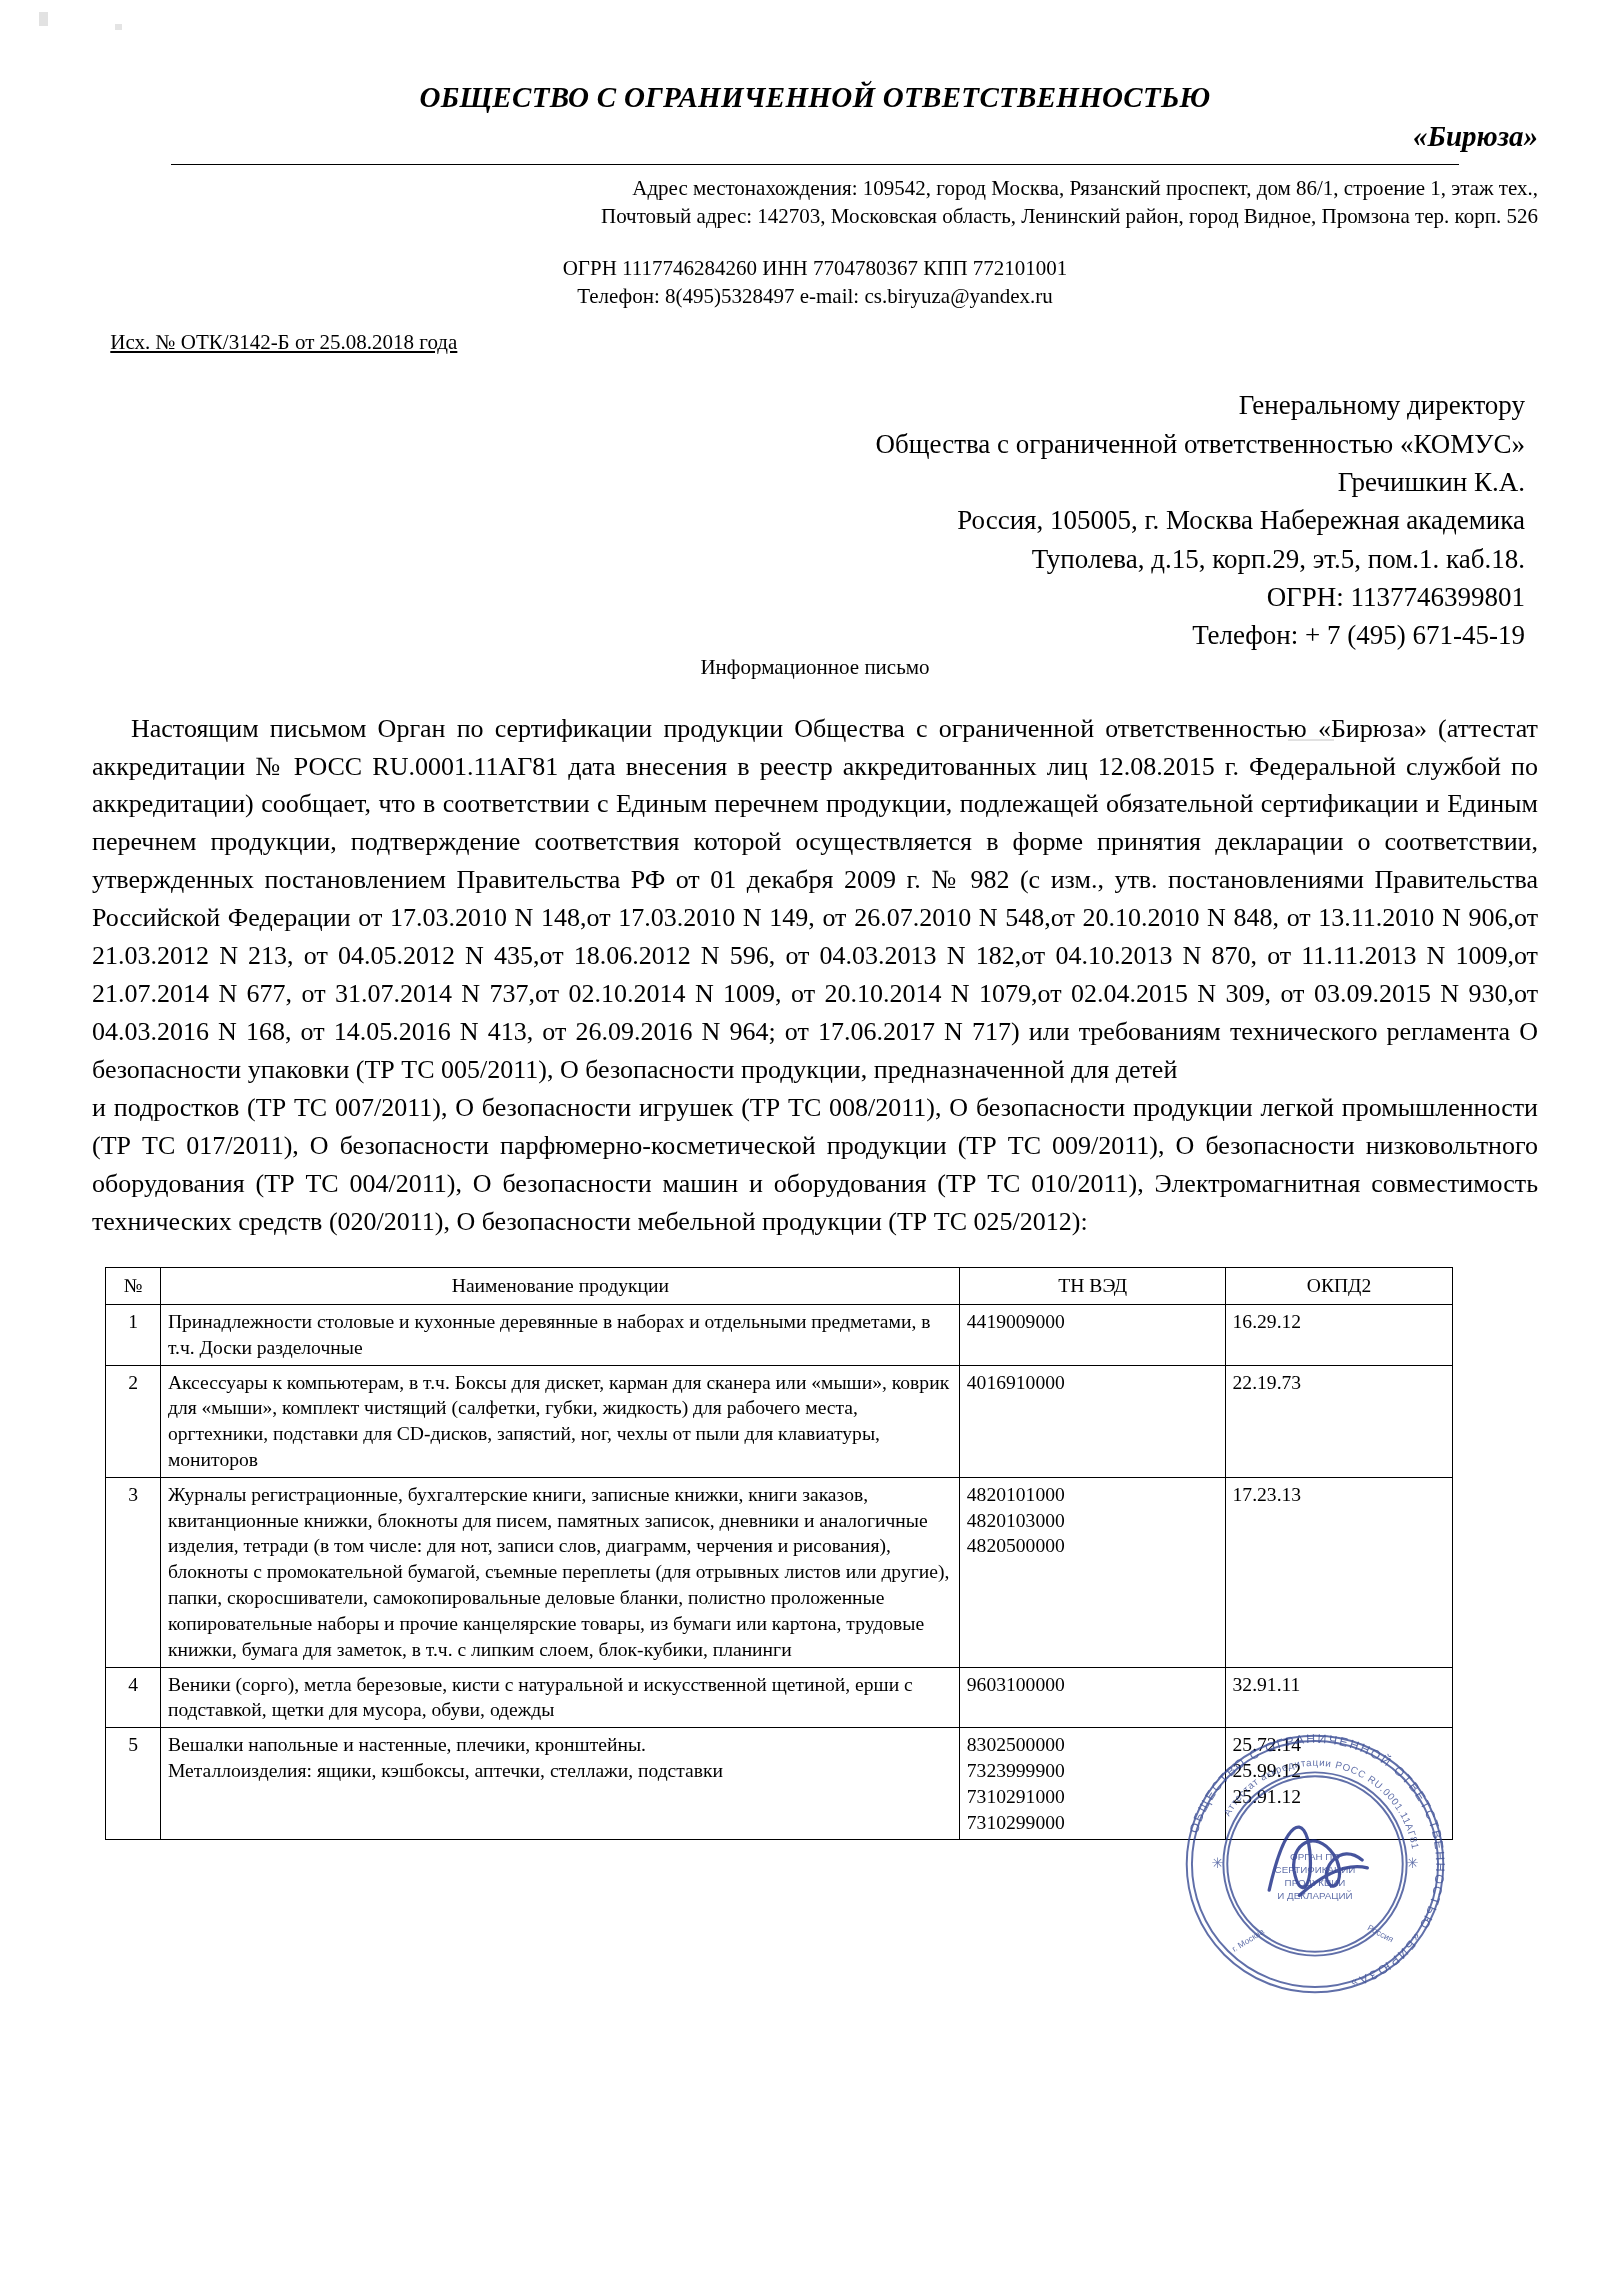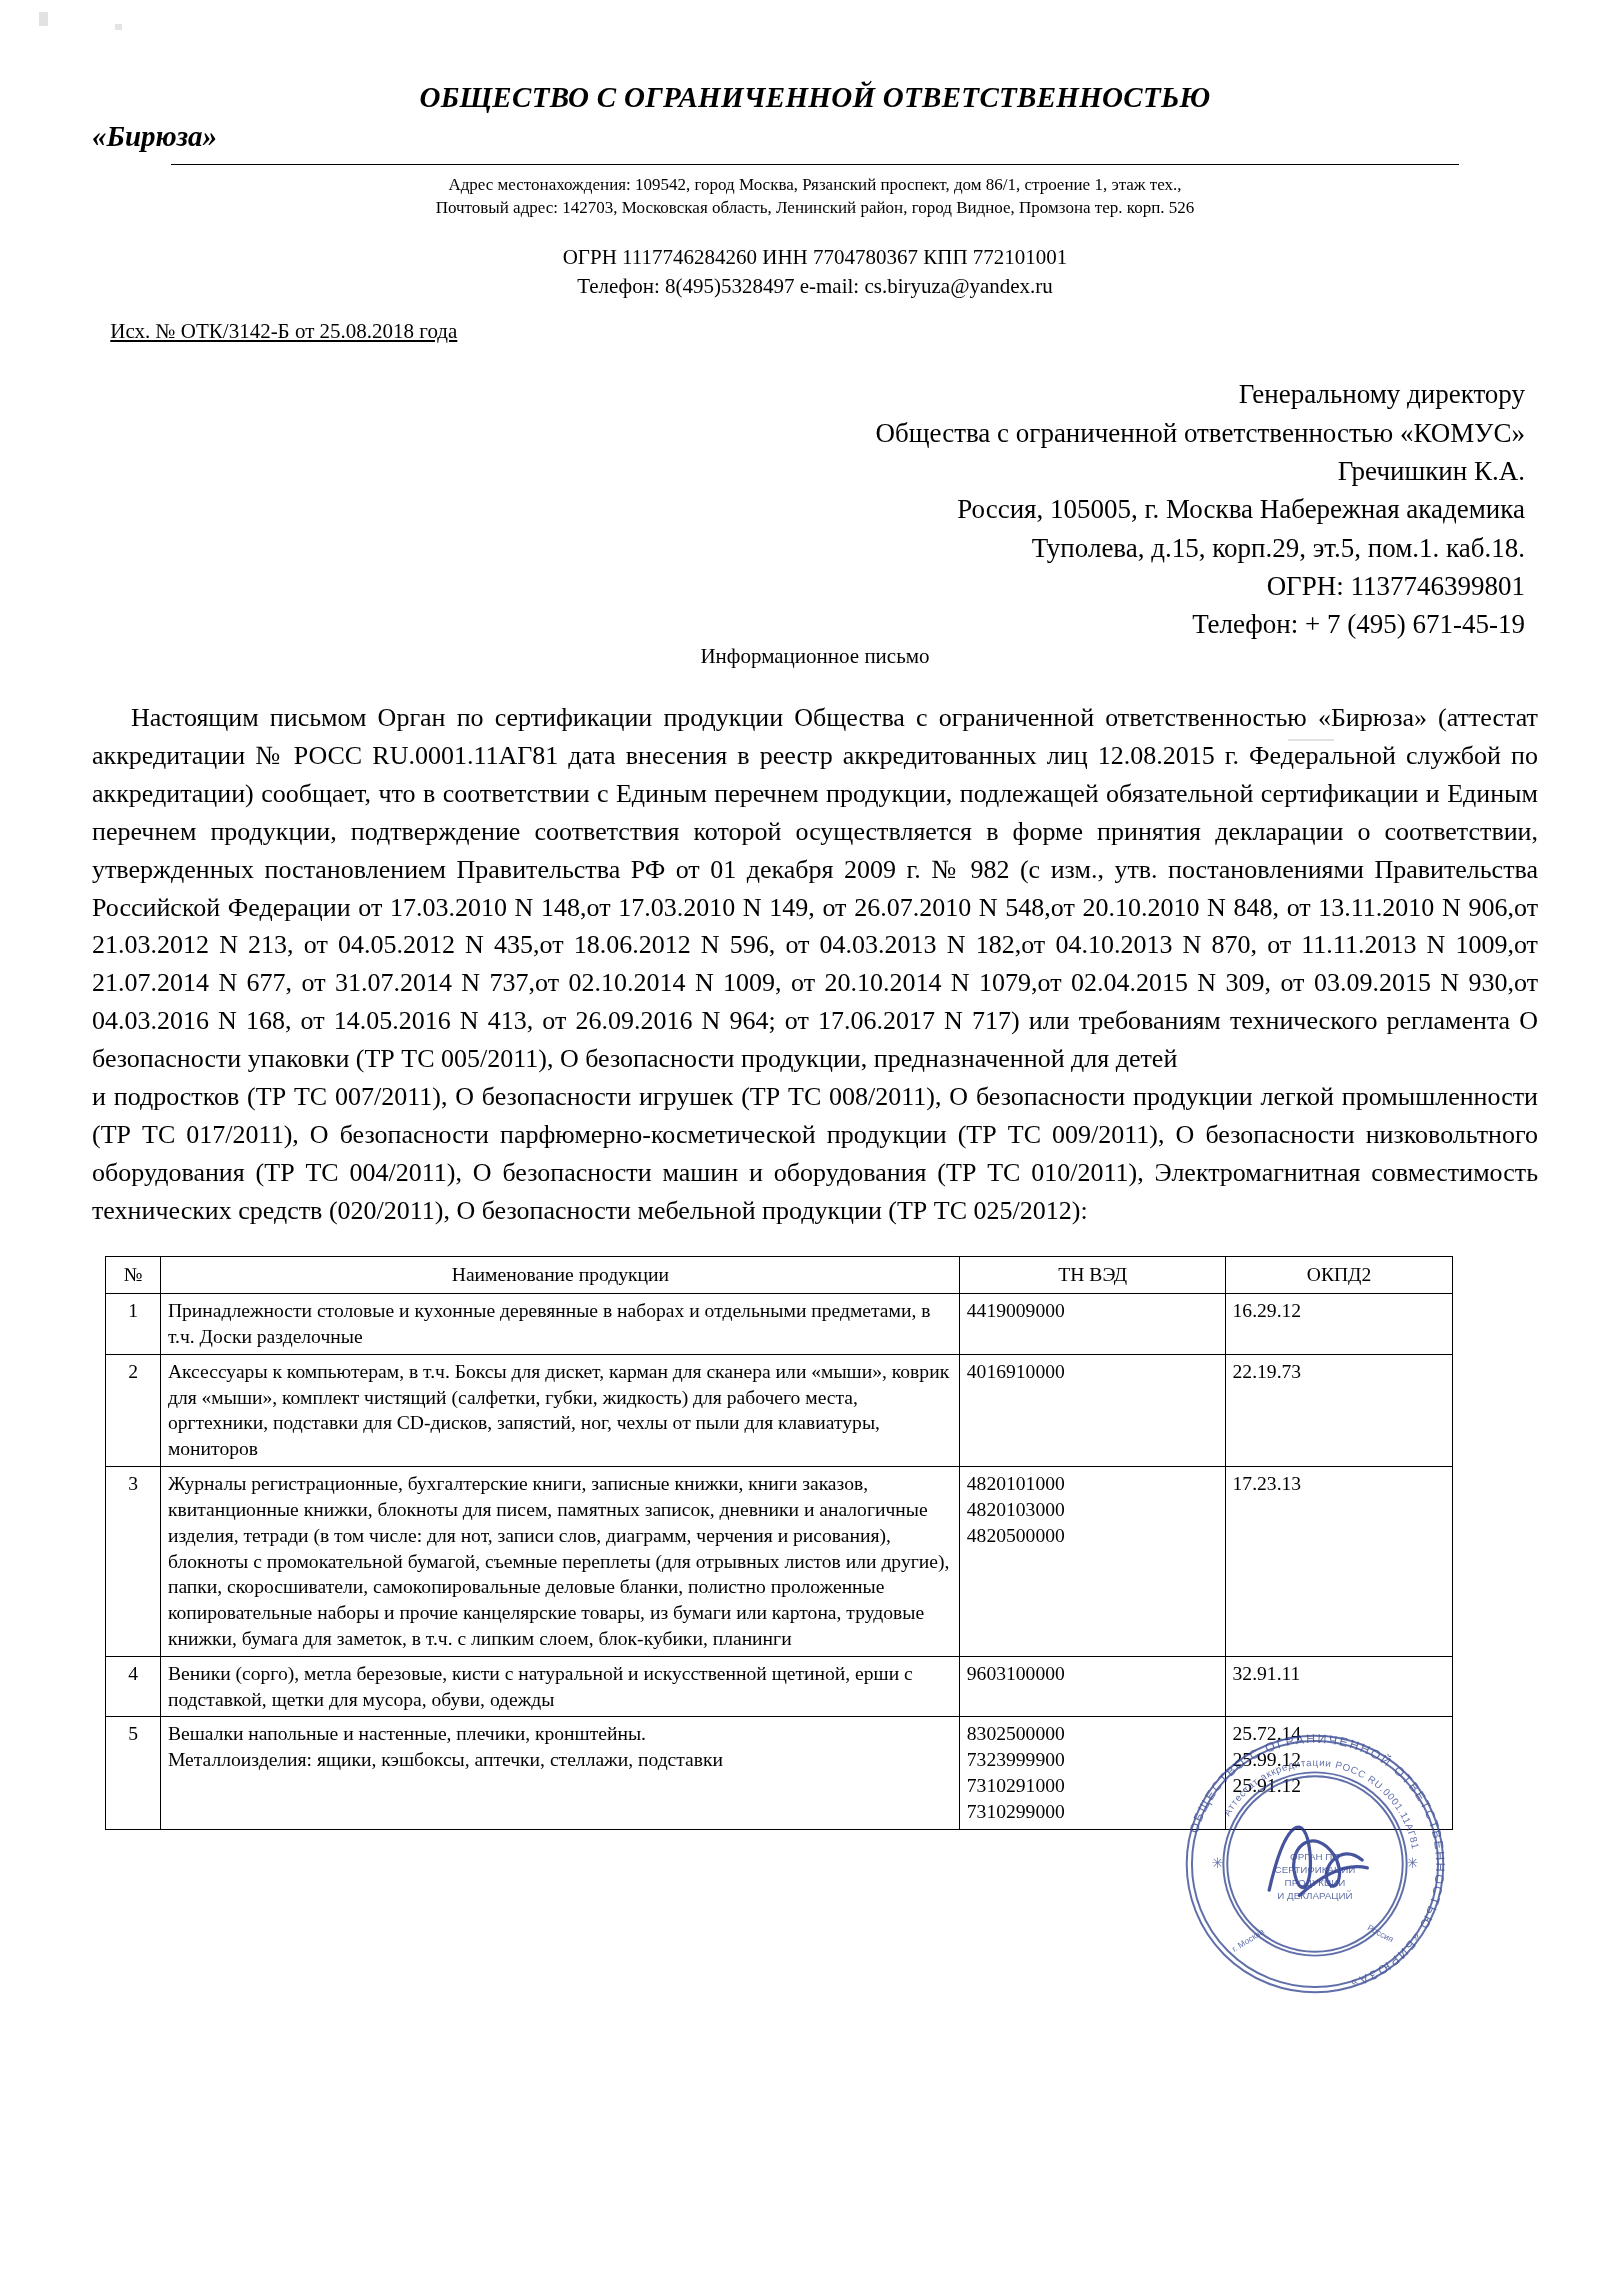--- a/index.html
+++ b/index.html
@@ -33,34 +33,34 @@
   .org-title {
     text-align: center;
     font-weight: bold;
     font-style: italic;
     font-size: 29px;
     letter-spacing: 0.3px;
     line-height: 1.25;
     margin: 19.6px 0 0 0;
   }
   .org-name {
-    text-align: left;
+    text-align: right;
     font-weight: bold;
     font-style: italic;
     font-size: 29px;
     margin: 5.2px 0 0 0;
   }
   .rule {
     border: none;
     border-top: 1.3px solid #000;
     margin: 10.5px 79px 0 79px;
   }
   .addr-block {
-    text-align: center;
-    font-size: 17px;
+    text-align: right;
+    font-size: 21px;
     line-height: 1.35;
     margin-top: 9.2px;
   }
   .reg-block {
     text-align: center;
     font-size: 21px;
     line-height: 1.35;
     margin-top: 23.6px;
   }
   .outgoing {

